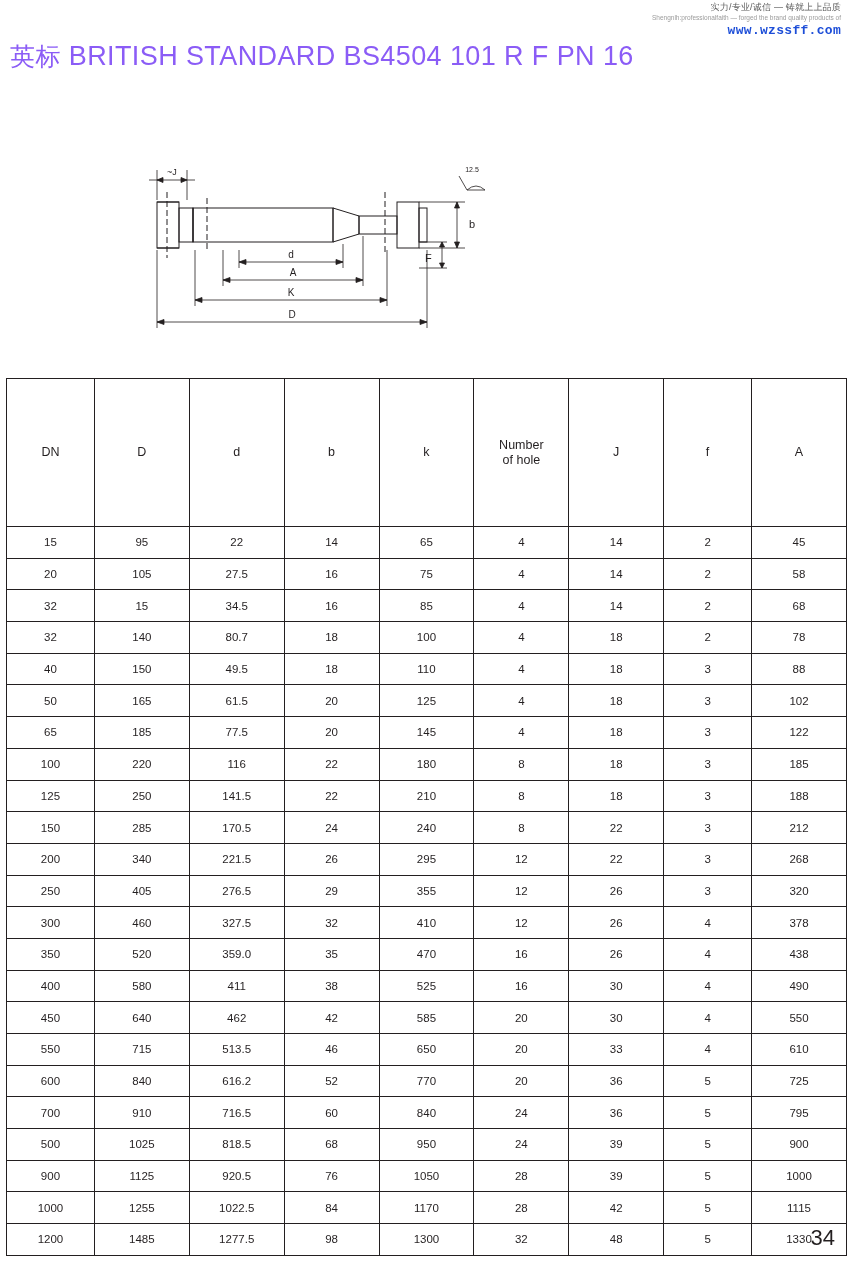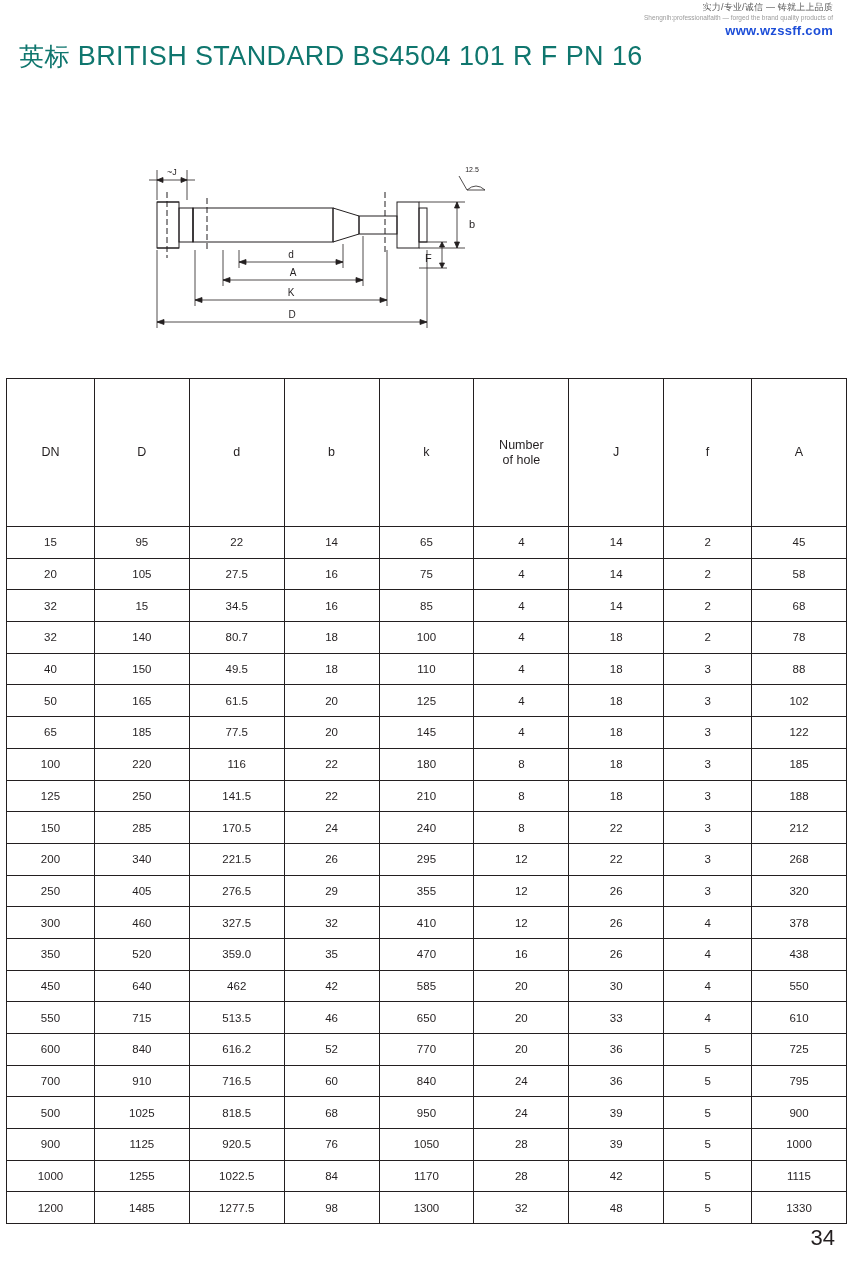--- a/index.html
+++ b/index.html
@@ -16,21 +16,21 @@
     overflow: hidden;
   }
 
   
   .header-band {
     position: absolute;
     top: 0; left: 0;
     width: 853px;
     height: 34px;
     text-align: right;
-    padding-right: 20px;
+    padding-right: 12px;
     box-sizing: border-box;
   }
   .header-cn {
     font-size: 9px;
     color: #5b5b5b;
     letter-spacing: 0.2px;
     line-height: 11px;
     margin-top: 2px;
   }
   .header-en {
@@ -38,30 +38,31 @@
     color: #9b9b9b;
     line-height: 9px;
   }
   .header-url {
     font-size: 13px;
     color: #1d4ed8;
     font-weight: bold;
     letter-spacing: 0.3px;
     line-height: 15px;
     margin-top: 1px;
+    font-family: Liberation Mono, monospace;
   }
 
   
   .page-title {
     position: absolute;
     top: 40px;
-    left: 19px;
+    left: 10px;
     font-size: 27px;
     letter-spacing: 0.4px;
-    color: #0f766e;
+    color: #8b5cf6;
     white-space: nowrap;
   }
   .page-title .cn {
     font-family: "DejaVu Sans", sans-serif;
     font-size: 25px;
   }
 
   
   .drawing {
     position: absolute;
@@ -404,20 +405,31 @@
         <td>520</td>
         <td>359.0</td>
         <td>35</td>
         <td>470</td>
         <td>16</td>
         <td>26</td>
         <td>4</td>
         <td>438</td>
       </tr>
     <tr>
+        <td>400</td>
+        <td>580</td>
+        <td>411</td>
+        <td>38</td>
+        <td>525</td>
+        <td>16</td>
+        <td>30</td>
+        <td>4</td>
+        <td>490</td>
+      </tr>
+    <tr>
         <td>450</td>
         <td>640</td>
         <td>462</td>
         <td>42</td>
         <td>585</td>
         <td>20</td>
         <td>30</td>
         <td>4</td>
         <td>550</td>
       </tr>

